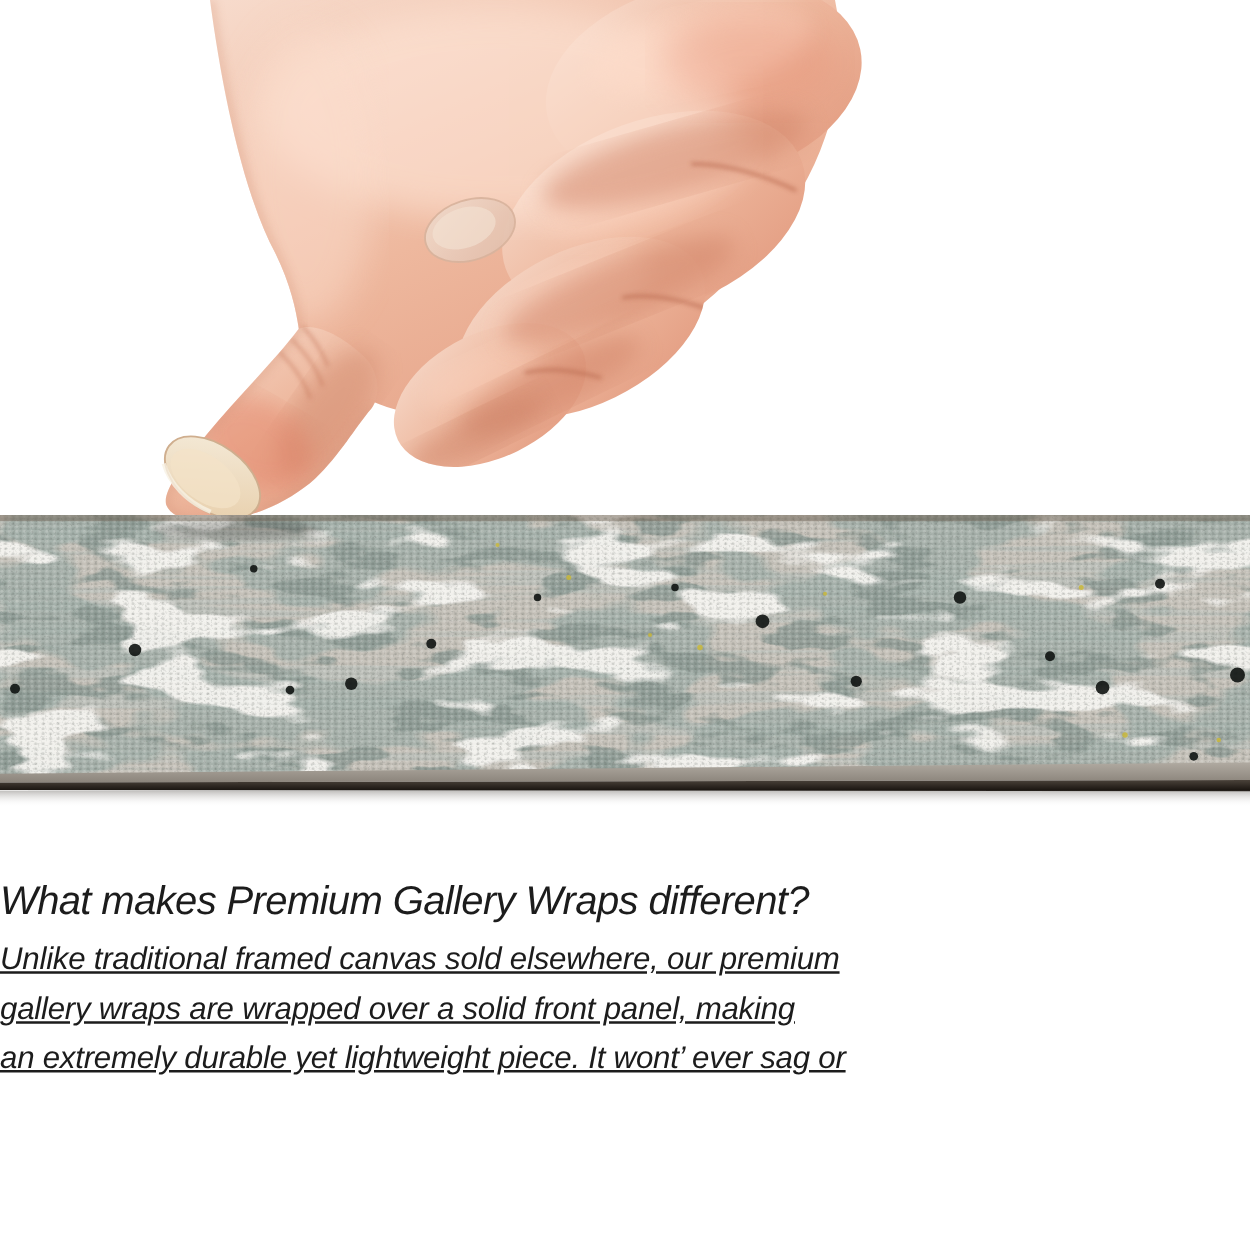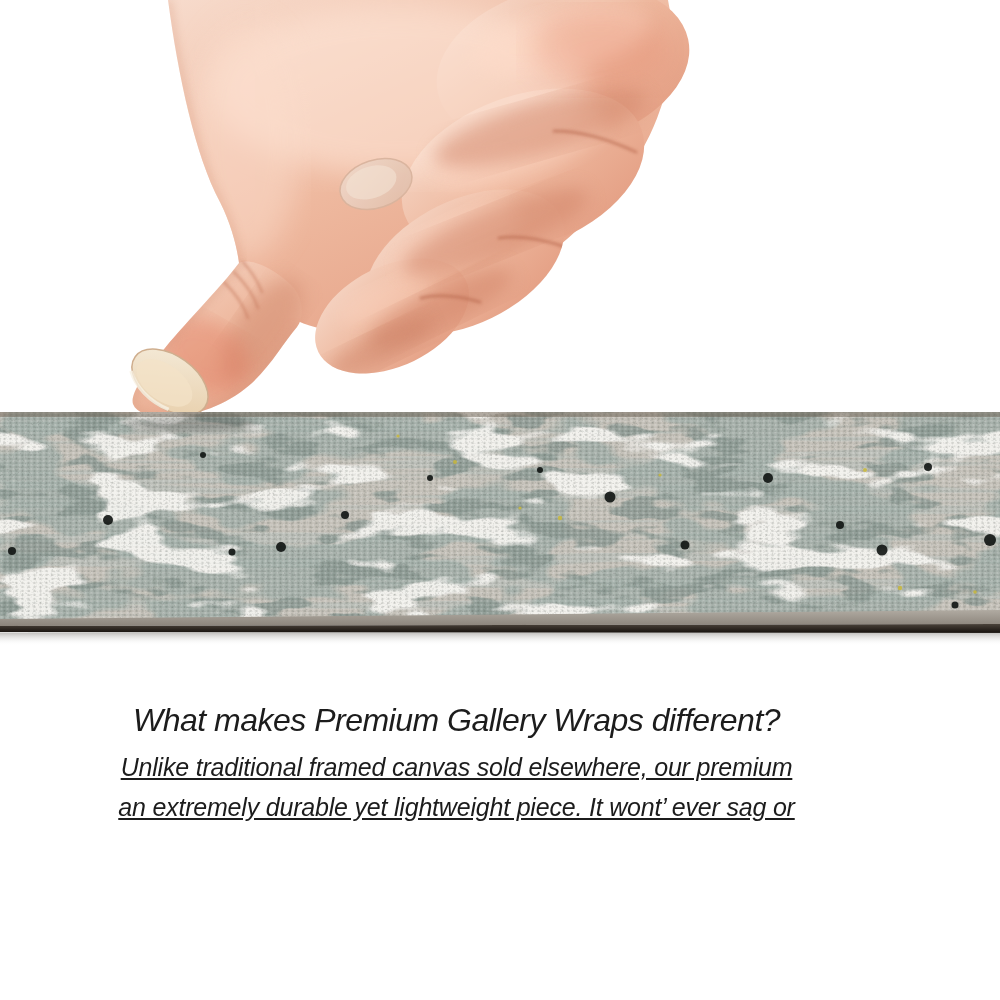--- a/index.html
+++ b/index.html
@@ -8,21 +8,21 @@
     background:#ffffff;
     font-family:"Liberation Sans", sans-serif;
     position:relative;overflow:hidden;
   }
   .stage{position:absolute;left:0;top:0;width:1000px;height:1000px;}
   .photo-area{position:absolute;left:0;top:0;width:1000px;height:660px;}
   .hand-svg{position:absolute;left:0;top:0;width:720px;height:418px;display:block;}
   .strip-svg{position:absolute;left:0;top:408px;width:1000px;height:240px;display:block;}
   .caption{
     position:absolute;left:0;top:701px;width:913px;
-    text-align:center;color:#1c1c1c;font-style:italic;
+    color:#1c1c1c;font-style:italic;
   }
   .caption h2{
     margin:0 0 9px 0;
     font-size:32px;font-weight:normal;letter-spacing:-0.5px;line-height:38px;
   }
   .caption .line{
     font-size:25px;line-height:39.5px;letter-spacing:-0.2px;text-decoration:underline;
   }
 </style>
 </head>
@@ -214,16 +214,17 @@
       <path d="M0,619 L1000,610 L1000,624 L0,626 Z" fill="url(#foldGrad)"></path>
       <path d="M0,626 L1000,624 L1000,633 L0,632 Z" fill="url(#edgeGrad)"></path>
       <rect x="0" y="632.5" width="1000" height="13" fill="url(#shadowGrad)"></rect>
     </svg>
   </div>
 
   <div class="caption">
     <h2>What makes Premium Gallery Wraps different?</h2>
     <div>
       <div class="line">Unlike traditional framed canvas sold elsewhere, our premium</div>
+      <div class="line">gallery wraps are wrapped over a solid front panel, making</div>
       <div class="line">an extremely durable yet lightweight piece. It wont’ ever sag or</div>
     </div>
   </div>
 </div>
 
 </body></html>

